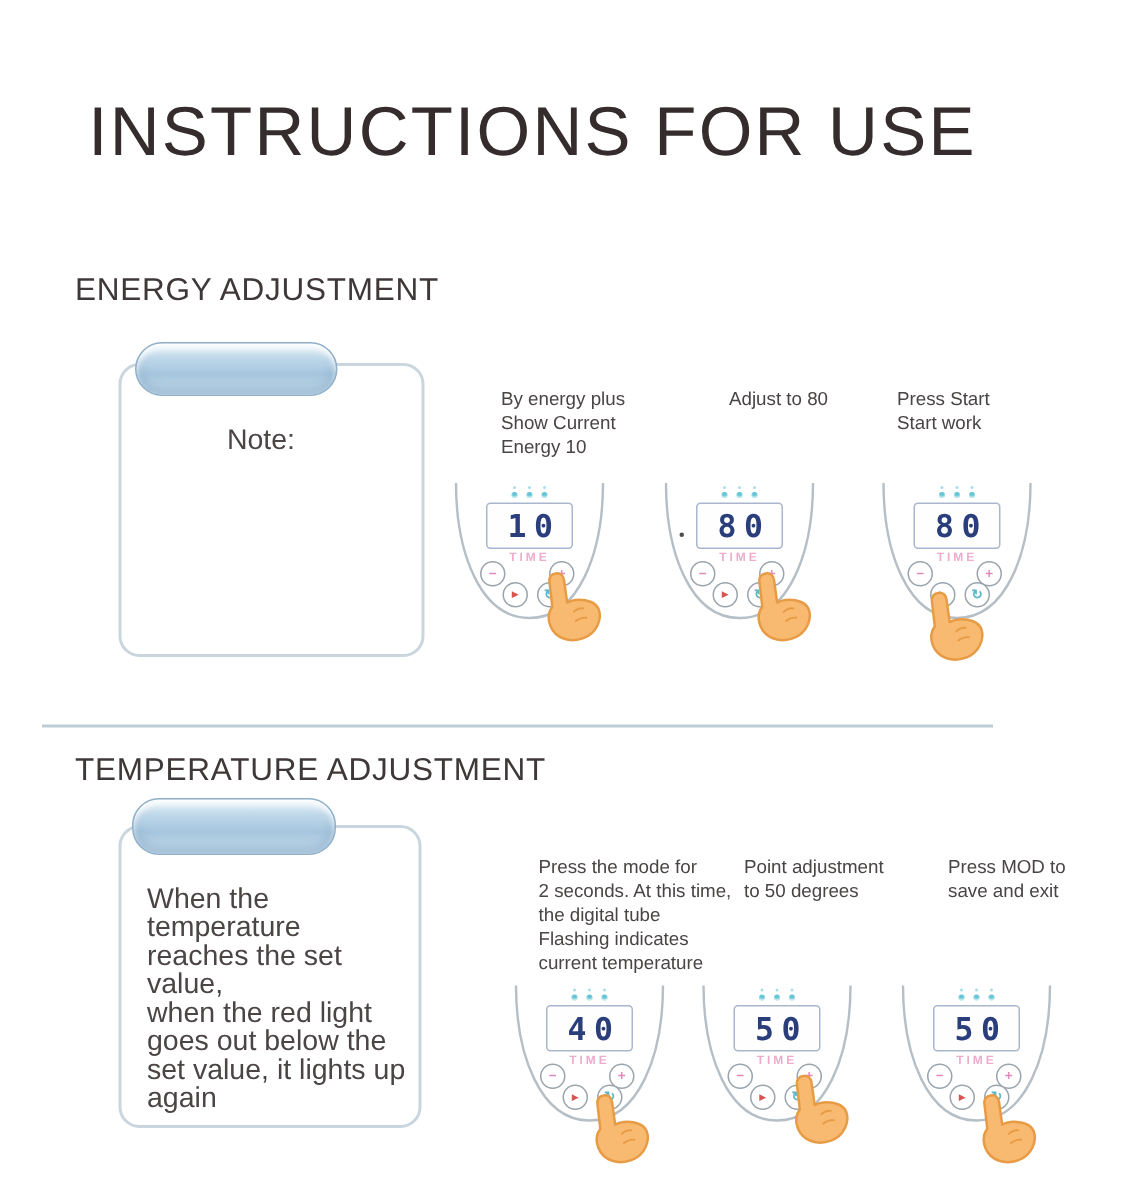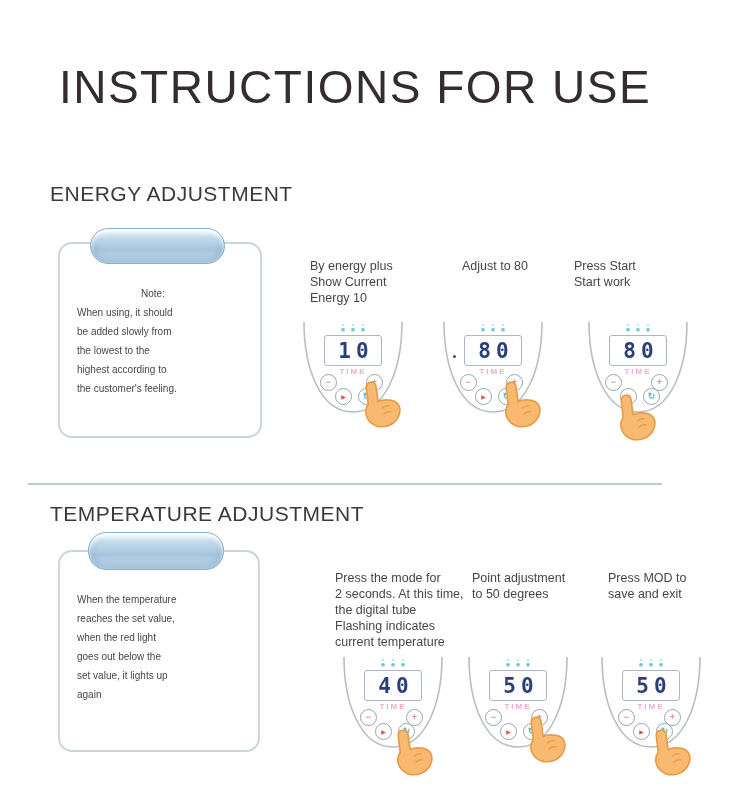--- a/index.html
+++ b/index.html
@@ -14,34 +14,34 @@
   }
   .section-heading{
     position:absolute;left:50px;font-size:21px;letter-spacing:.5px;color:#3f3838;
   }
   .divider{
     position:absolute;left:28px;top:483px;width:634px;height:2px;background:#bccdd6;
   }
   
   .note-card{
     position:absolute;background:#fff;border:2px solid #c9d6dd;border-radius:14px;
-    color:#4b4545;font-size:10px;line-height:19px;
+    color:#4b4545;font-size:19px;line-height:19px;margin-left:21px;
   }
   .note-pill{
     position:absolute;border-radius:18px;border:1px solid #8fb0c8;
     background:linear-gradient(180deg,#eef6fb 0%,#bfd8ea 28%,#a6c6de 60%,#cfe2f0 100%);
     box-shadow:inset 0 3px 4px rgba(255,255,255,.95), inset 0 -5px 7px rgba(110,150,185,.45);
     z-index:3;
   }
   .note-title{ text-align:center;padding-top:40px;padding-right:14px; }
   .note-body{ white-space:pre-line;padding-left:17px;padding-right:6px; }
   .note-body.no-title{ padding-top:38px; }
   
   .fig-caption{
-    position:absolute;font-size:12.5px;line-height:16px;color:#4a4545;white-space:pre-line;
+    position:absolute;font-size:12.5px;line-height:16px;color:#4a4545;white-space:pre-line;margin-left:24px;
   }
   
   .device{ position:absolute;width:106px;height:100px; }
   .device svg.outline{ position:absolute;left:0;top:0;overflow:visible; }
   .dots{ position:absolute;top:2px;left:50%;transform:translateX(-50%);display:flex;gap:6px; }
   .dotcol{ display:flex;flex-direction:column;align-items:center;gap:2px; }
   .speck{ width:2px;height:2px;border-radius:50%;background:#aadde8; }
   .dot{ width:4px;height:4px;border-radius:50%;background:#62c5d6;box-shadow:inset 0 -1px 1px rgba(255,255,255,.7); }
   .display{
     position:absolute;left:24px;top:13px;width:58px;height:31px;box-sizing:border-box;
@@ -84,25 +84,20 @@
 
 <div id="page">
 
   <div class="page-title">INSTRUCTIONS FOR USE</div>
 
   <div class="section-heading" style="top:182px">ENERGY ADJUSTMENT</div>
 
   <div class="note-pill" style="left:90px;top:228px;width:133px;height:34px"></div>
   <div class="note-card" style="left:58px;top:242px;width:200px;height:192px">
     <div class="note-title">Note:</div>
-    <div class="note-body">When using, it should
-be added slowly from
-the lowest to the
-highest according to
- the customer's feeling.</div>
   </div>
 
   <div class="fig-caption" style="left:310px;top:258px;width:140px">By energy plus
 Show Current
 Energy 10</div>
   <div class="fig-caption" style="left:462px;top:258px;width:130px">Adjust to 80</div>
   <div class="fig-caption" style="left:574px;top:258px;width:120px">Press Start
 Start work</div>
 
   <div class="device" style="left:300px;top:322px">

